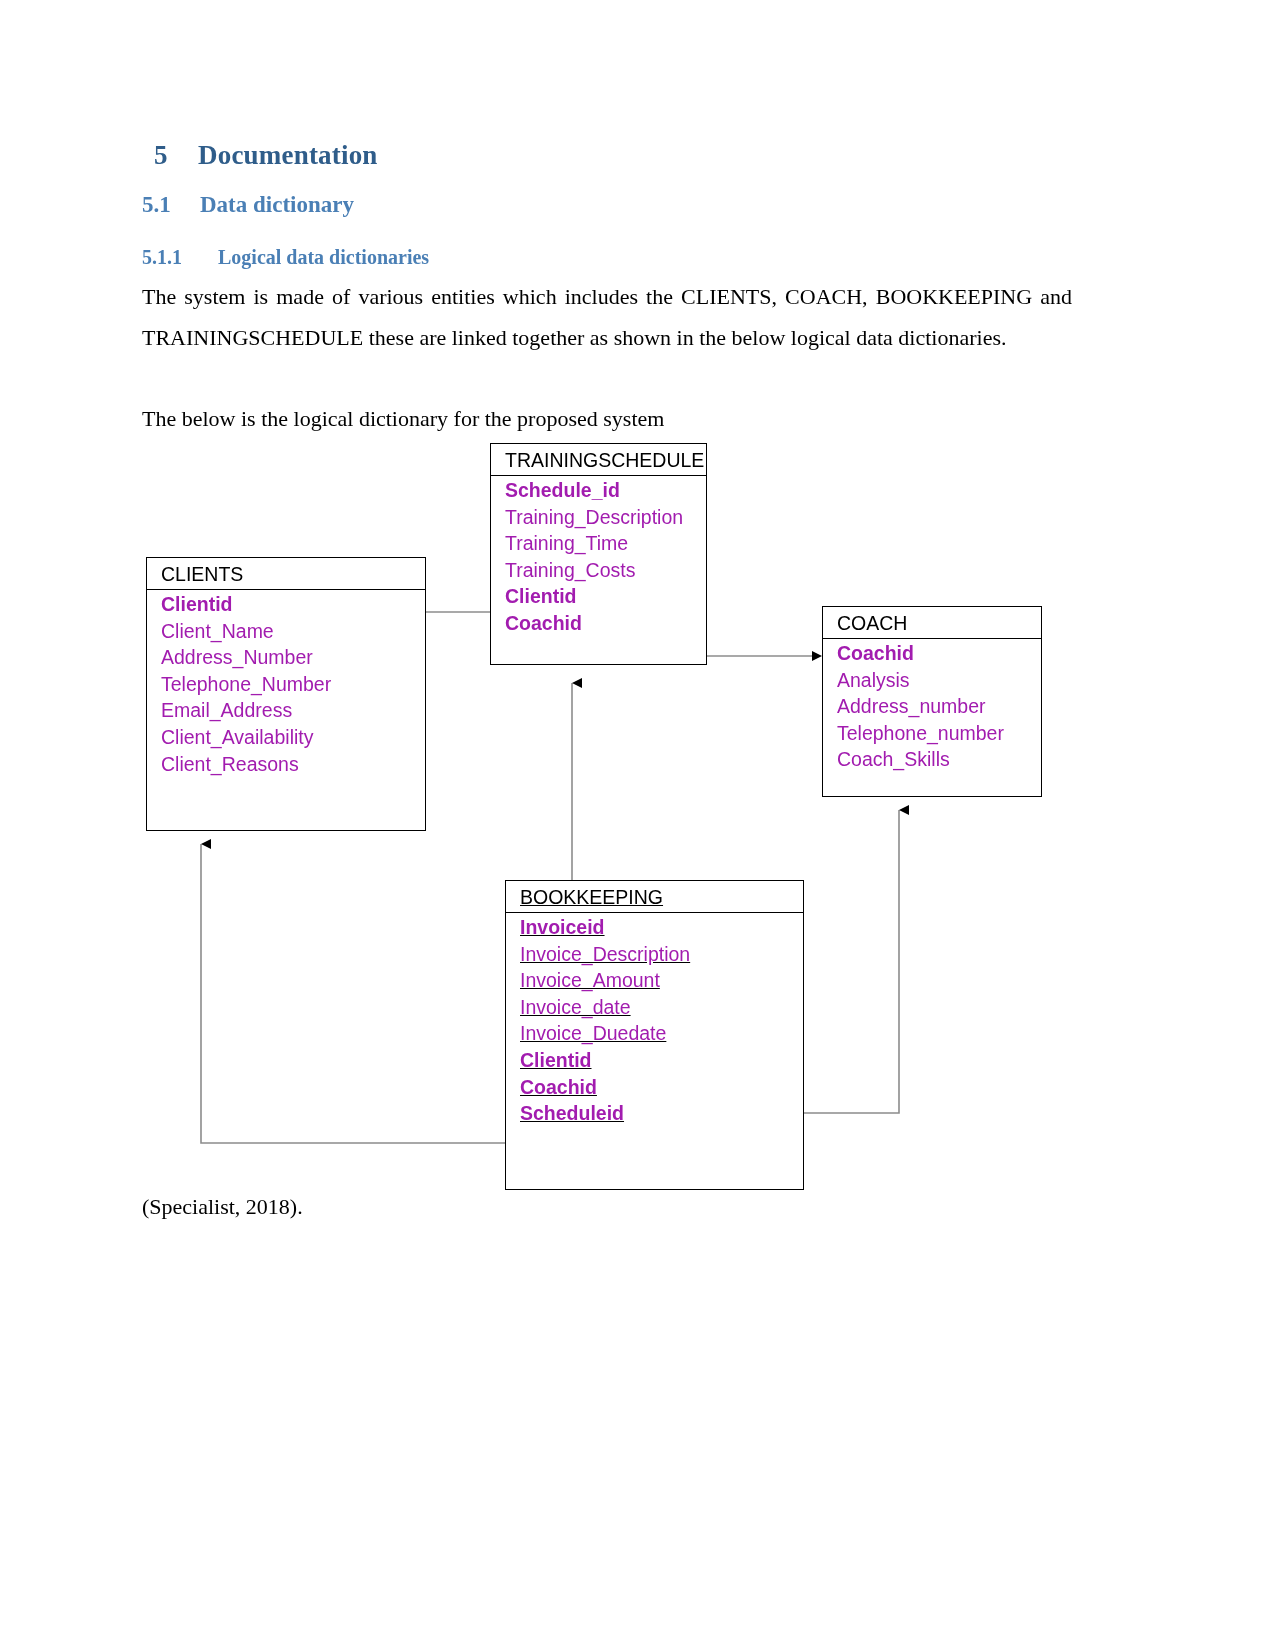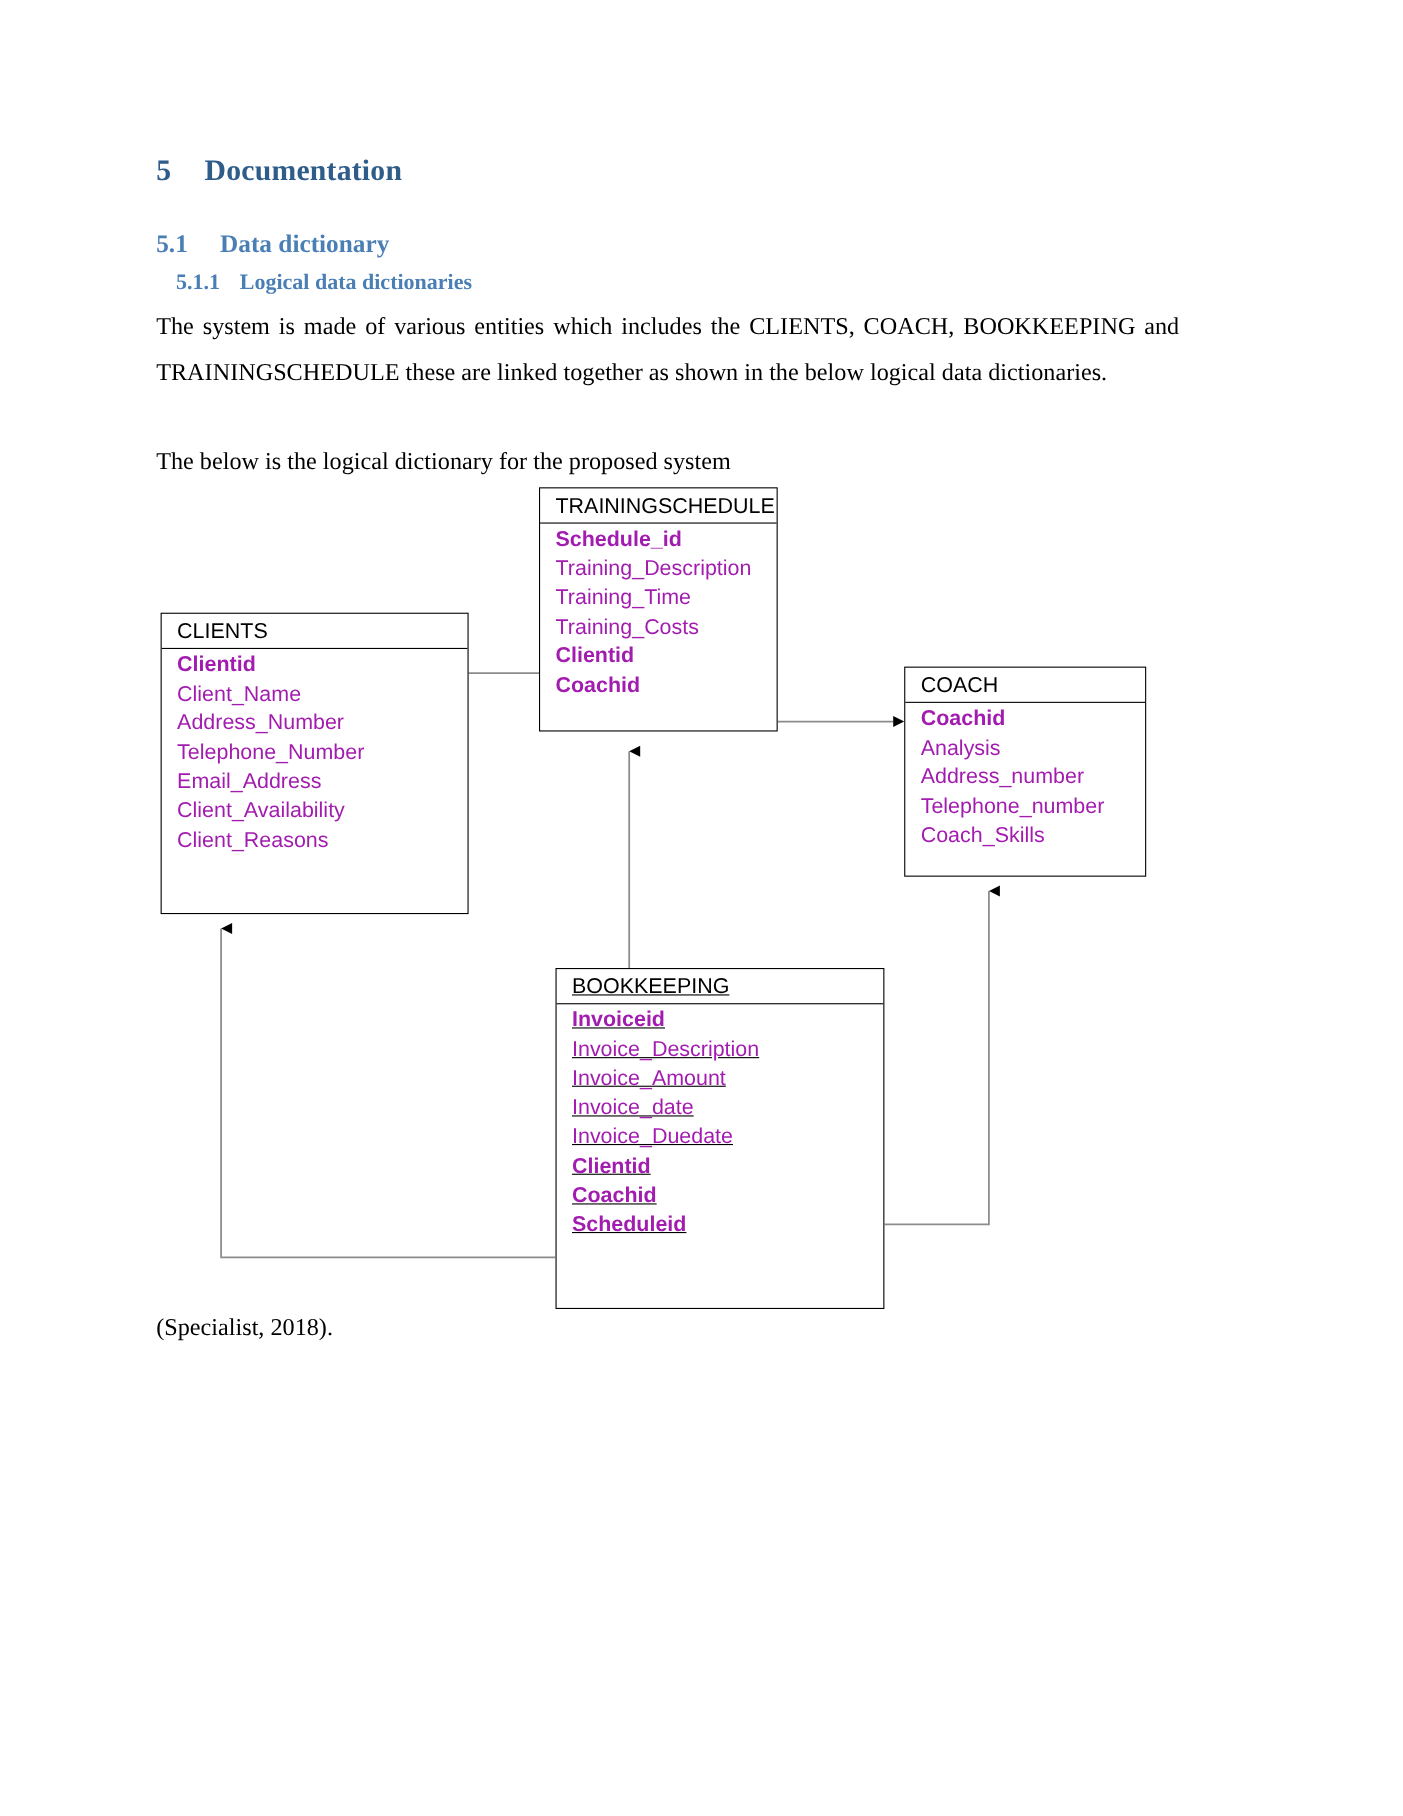--- a/index.html
+++ b/index.html
@@ -36,48 +36,46 @@
   }
   .doc-header .hpage {
     font-family: "Liberation Sans", "DejaVu Sans", sans-serif;
     font-size: 20px;
     color: #111;
   }
 
   
   .h1 {
     position: absolute;
-    left: 142px;
+    left: 154px;
     top: 140px;
     font-size: 27px;
     font-weight: bold;
     color: #2f5d8a;
     letter-spacing: .2px;
   }
   .h1 .num { display: inline-block; width: 44px; }
 
   .h2 {
     position: absolute;
     left: 142px;
     top: 192px;
     font-size: 23px;
     font-weight: bold;
     color: #4a7fb5;
-    margin-top: 17px;
   }
   .h2 .num { display: inline-block; width: 58px; }
 
   .h3 {
     position: absolute;
     left: 142px;
     top: 246px;
     font-size: 20px;
     font-weight: bold;
     color: #4a7fb5;
-    text-align: center;
   }
   .h3 .num { display: inline-block; width: 76px; }
 
   
   .para {
     position: absolute;
     left: 142px;
     width: 930px;
     font-size: 22px;
     line-height: 41px;

